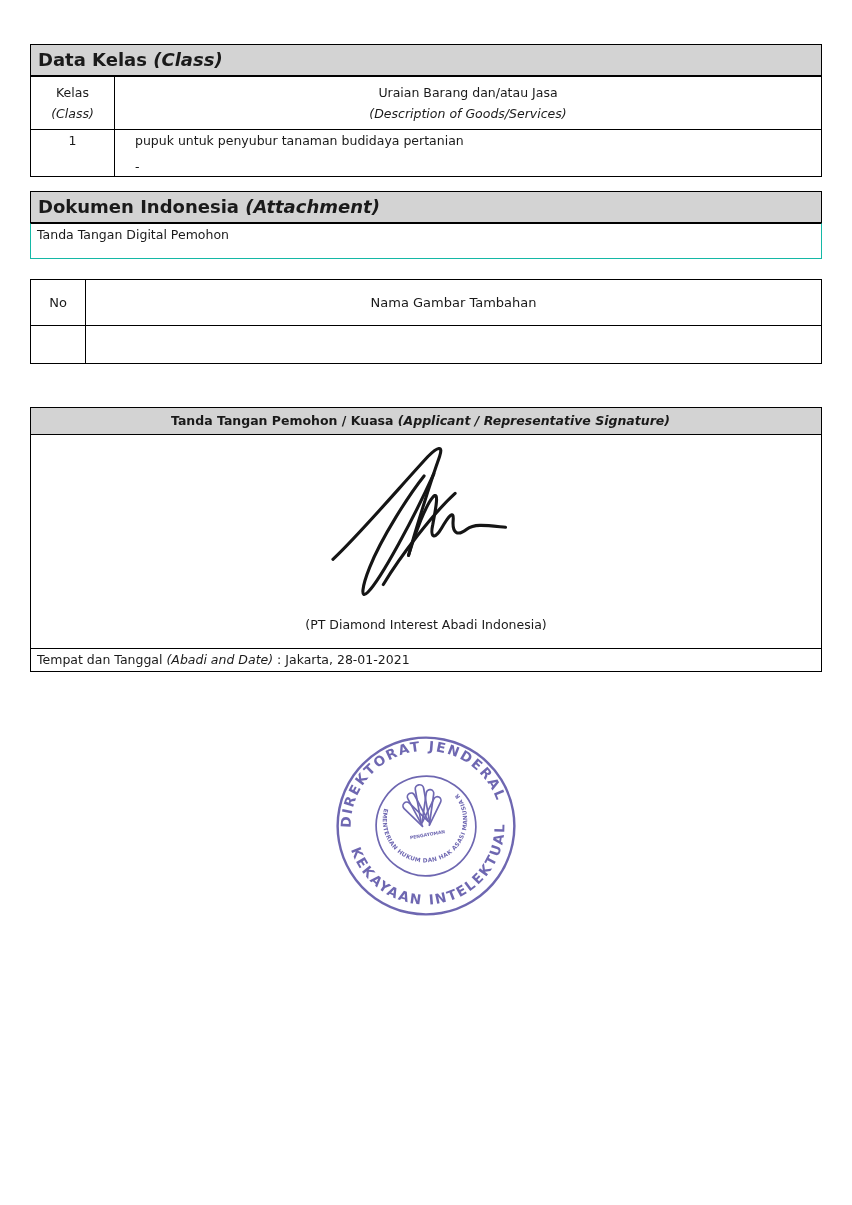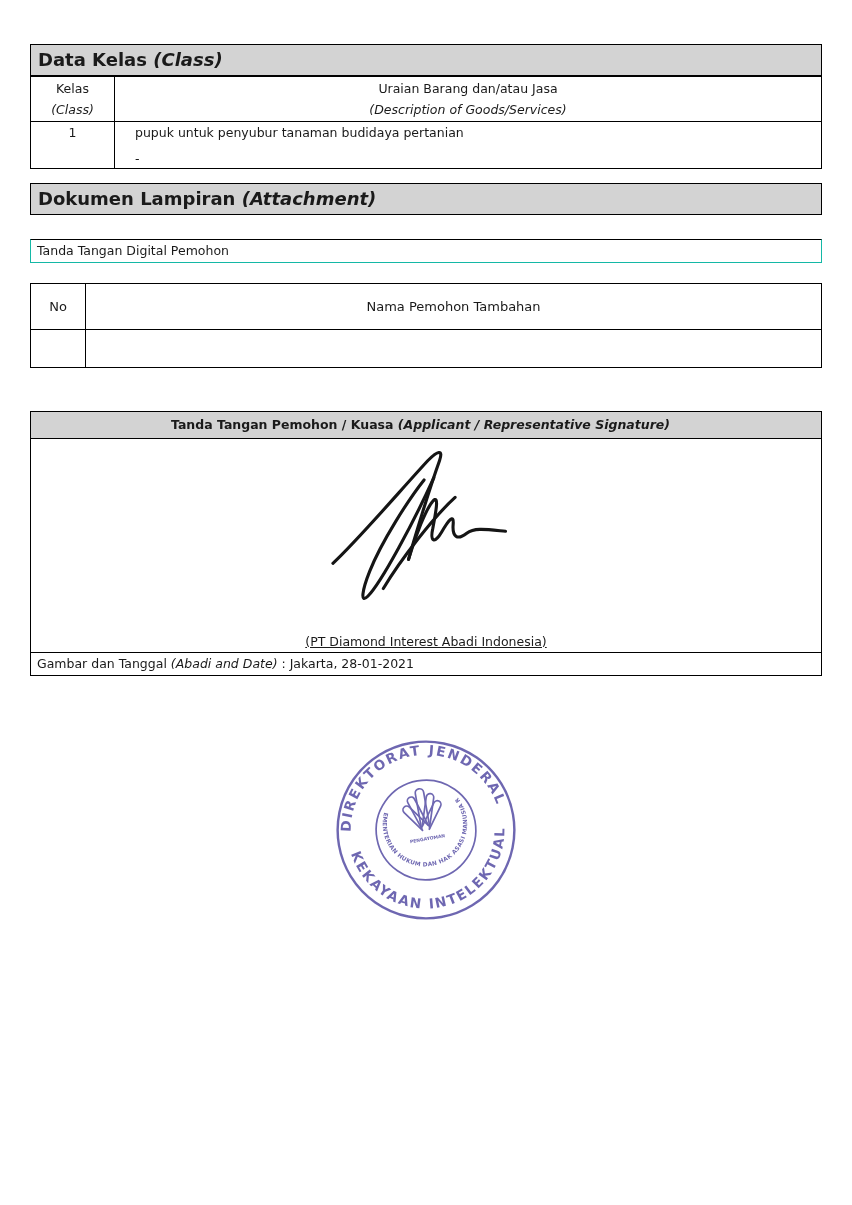--- a/index.html
+++ b/index.html
@@ -15,49 +15,49 @@
     background:#d3d3d3; border:1px solid #000;
     font-weight:bold; font-size:18px; padding:4px 7px 5px 7px;
   }
   .bar .en { font-style:italic; }
 
   table { width:100%; border-collapse:collapse; table-layout:fixed; }
   td { border:1px solid #000; vertical-align:top; }
 
   
   .s1 .col-class { width:84px; text-align:center; }
-  .s1 thead td { height:45px; text-align:center; vertical-align:middle; }
+  .s1 thead td { height:53px; text-align:center; vertical-align:middle; }
   .s1 thead .two-line div { line-height:21px; }
   .s1 .it { font-style:italic; }
   .s1 tbody td { height:47px; padding-top:3px; }
   .s1 tbody .desc { padding-left:20px; padding-right:6px; }
   .s1 tbody .desc .note { margin-top:11px; }
 
   .gap14 { height:14px; } .gap20 { height:20px; }
   .gap26 { height:26px; } .gap17 { height:17px; }
 
   
-  .s2-row { border:1px solid #14b8a6; border-top:1px solid #000; padding:3px 6px 4px 6px;margin-top:24px; }
+  .s2-row { border:1px solid #14b8a6; border-top:1px solid #000; padding:3px 6px 16px 6px; }
 
   
   .ntab .col-no { width:55px; text-align:center; vertical-align:middle; }
   .ntab thead td { height:46px; text-align:center; vertical-align:middle; font-size:13px; }
   .s3 tbody td { height:38px; }
   .s4 tbody td { height:103px; }
 
   
   .sigbox { border:1px solid #000; }
   .sigbox .bar5 {
     background:#d3d3d3; border-bottom:1px solid #000;
     font-weight:bold; font-size:12.5px; text-align:center; padding:5px 17px 6px 6px;
   }
   .bar5 .en { font-style:italic; }
   .sig-body { height:207px; position:relative; }
   .sig-body svg.signature { display:block; margin:6px auto 0 auto; }
-  .sig-name { position:absolute; bottom:3px; left:0; width:100%; text-align:center;text-decoration:underline; }
+  .sig-name { position:absolute; bottom:16px; left:0; width:100%; text-align:center; }
   .sig-foot { border-top:1px solid #000; padding:3px 6px 4px 6px; }
   .sig-foot .en { font-style:italic; }
 
   
   .stampwrap { margin-top:60px; display:flex; justify-content:center; }
   .stamp { opacity:0.88; }
 </style>
 </head>
 <body>
 
@@ -86,32 +86,32 @@
             <div class="note">-</div>
           </td>
         </tr>
       </tbody>
     </table>
   </div>
 
   <div class="gap14"></div>
 
   <div class="section s2">
-    <div class="bar"><span>Dokumen Lampiran </span><span class="en">(Attachment)</span></div>
+    <div class="bar"><span>Dokumen Indonesia </span><span class="en">(Attachment)</span></div>
     <div class="s2-row">Tanda Tangan Digital Pemohon</div>
   </div>
 
   <div class="gap20"></div>
 
   <div class="section s3">
     <table class="ntab">
       <thead>
         <tr>
           <td class="col-no">No</td>
-          <td>Nama Pemohon Tambahan</td>
+          <td>Nama Gambar Tambahan</td>
         </tr>
       </thead>
       <tbody>
         <tr>
           <td class="col-no"></td>
           <td></td>
         </tr>
       </tbody>
     </table>
   </div>
@@ -127,21 +127,21 @@
       <svg class="signature" width="214" height="160" viewBox="0 0 220 165">
         <g fill="none" stroke="#151515" stroke-width="3.2" stroke-linecap="round" stroke-linejoin="round">
           <path d="M 14 122 C 40 98 86 44 112 16 C 122 6 128 4 124 16 C 114 44 98 96 92 118"></path>
           <path d="M 92 118 C 99 94 110 66 117 58 C 124 50 120 70 117 86 C 114 100 119 102 126 90 C 133 78 139 70 138 82 C 137 94 142 99 152 91 C 160 85 172 87 192 89"></path>
           <path d="M 118 34 C 98 78 64 142 50 156 C 42 164 44 150 52 130 C 64 100 92 56 108 36"></path>
           <path d="M 66 148 C 84 118 118 74 140 54"></path>
         </g>
       </svg>
       <div class="sig-name">(PT Diamond Interest Abadi Indonesia)</div>
     </div>
-    <div class="sig-foot"><span>Gambar dan Tanggal </span><span class="en">(Abadi and Date)</span><span> : Jakarta, 28-01-2021</span></div>
+    <div class="sig-foot"><span>Tempat dan Tanggal </span><span class="en">(Abadi and Date)</span><span> : Jakarta, 28-01-2021</span></div>
   </div>
 
   <div class="stampwrap">
     <svg class="stamp" width="188" height="188" viewBox="0 0 200 200">
       <defs>
         <path id="arcTop" d="M 20 100 A 80 80 0 0 1 180 100"></path>
         <path id="arcBottom" d="M 16.5 100 A 83.5 83.5 0 0 0 183.5 100"></path>
         <path id="arcInner" d="M 60 73 A 45 45 0 1 0 140 73"></path>
       </defs>
       <g transform="rotate(-10 100 100)" fill="none" stroke="#5b53a7">

